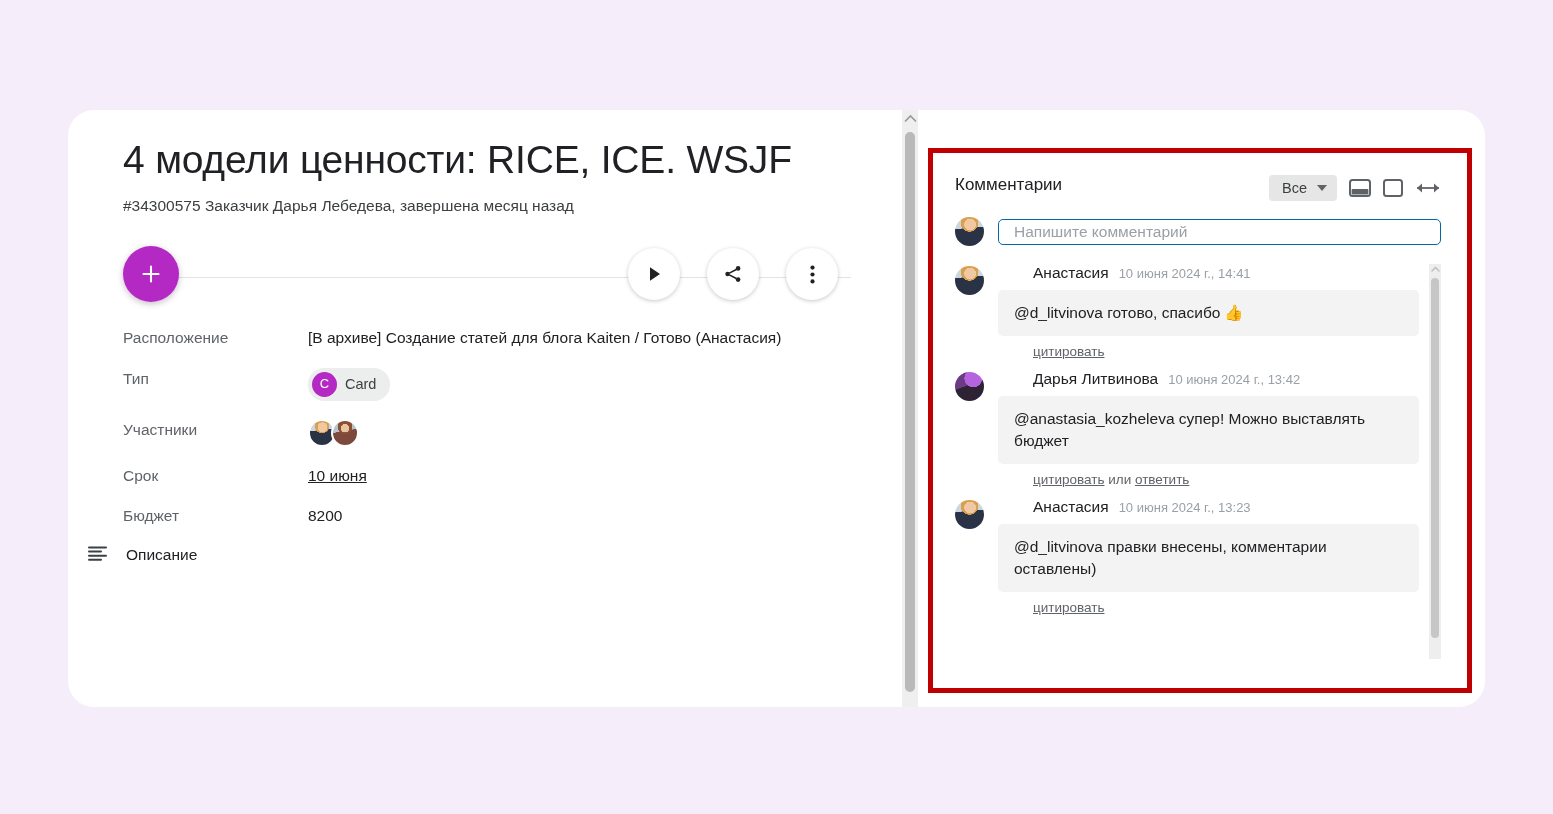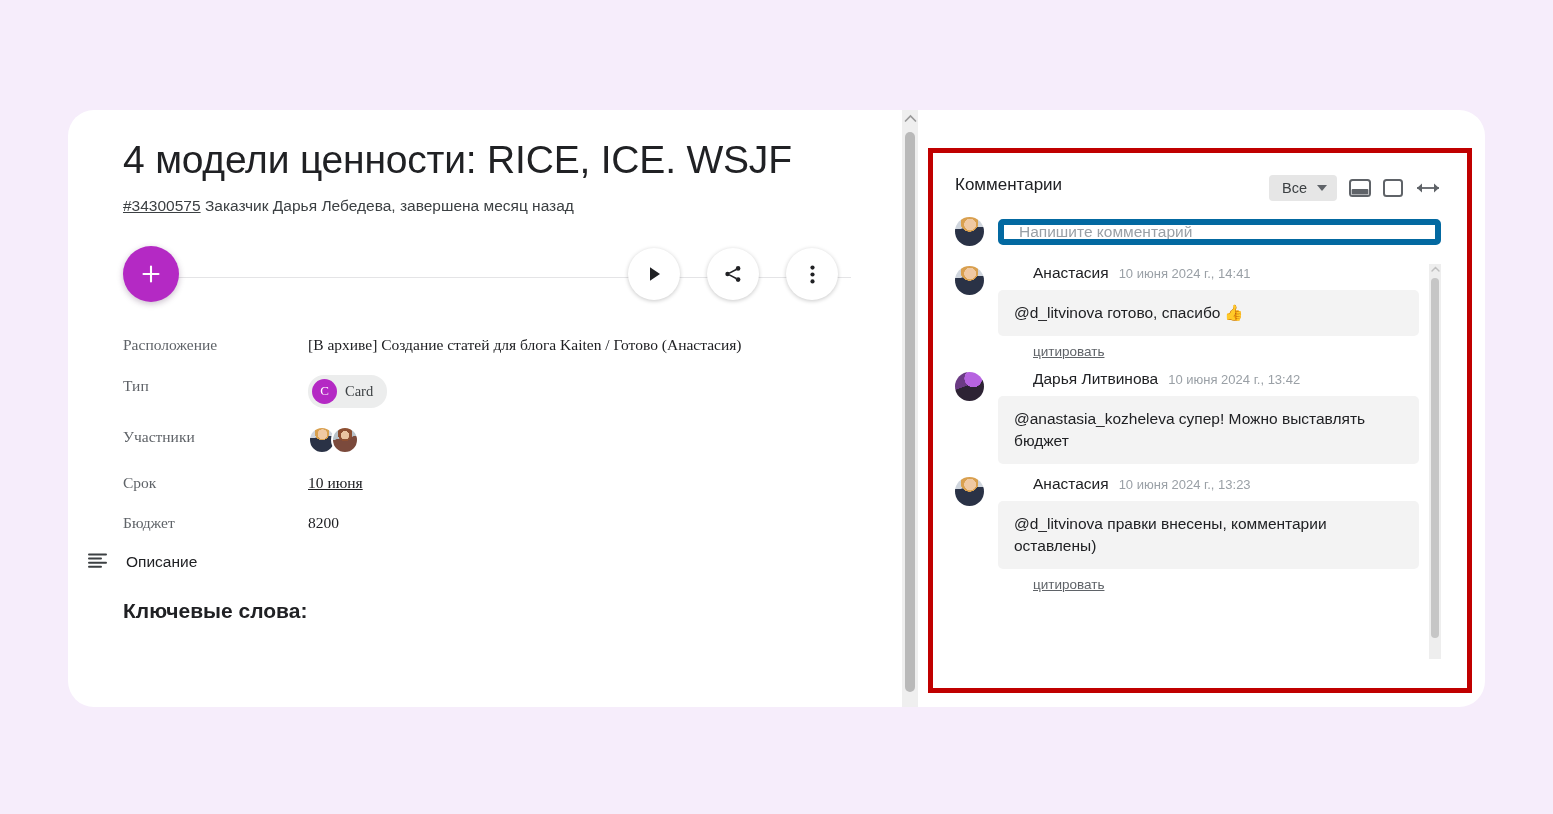--- a/index.html
+++ b/index.html
@@ -42,21 +42,20 @@
     line-height: 1.12;
     white-space: nowrap;
   }
   .card-sub {
     margin-top: 13px;
     font-size: 15.5px;
     color: #3c4043;
     line-height: 1.4;
   }
   .card-sub .cardid {
-    text-decoration: underline;
     color: #3c4043;
     cursor: pointer;
   }
 
   
   .action-bar {
     position: relative;
     margin-top: 30px;
     height: 62px;
   }
@@ -85,21 +84,21 @@
     box-shadow: 0 1px 4px rgba(0,0,0,.22);
     display: flex; align-items: center; justify-content: center;
     cursor: pointer;
     border: none;
   }
   .btn-play  { right: 173px; }
   .btn-share { right: 94px;  }
   .btn-more  { right: 15px;  }
 
   
-  .fields { margin-top: 26px; font-family: Liberation Serif, serif; }
+  .fields { margin-top: 19px; }
   .field-row {
     display: flex;
     align-items: flex-start;
     margin-bottom: 18px;
   }
   .field-label {
     width: 185px;
     flex: 0 0 185px;
     font-size: 15.5px;
     color: #5f6368;
@@ -260,21 +259,21 @@
   .composer {
     display: flex;
     align-items: center;
     gap: 14px;
     margin-bottom: 18px;
   }
   .composer-avatar { width: 29px; height: 29px; border-radius: 50%; flex: 0 0 29px; overflow:hidden;}
   .composer-input {
     flex: 1;
     height: 26px;
-    border: 6px solid #0369a1;
+    border: 1px solid #0369a1;
     border-radius: 5px;
     padding: 0 15px;
     font-size: 15.5px;
     font-family: "Liberation Sans", sans-serif;
     color: #202124;
     background: #fff;
     outline: none;
   }
   .composer-input::placeholder { color: #9aa0a6; }
 
@@ -450,21 +449,20 @@
           <div class="field-value">8200</div>
         </div>
       </div>
 
       <div class="desc-head">
         <svg width="20" height="18" viewBox="0 0 20 18">
           <path d="M1 1.5h17M1 5.6h12M1 9.7h17M1 13.8h12" stroke="#3c4043" stroke-width="2" stroke-linecap="round"></path>
         </svg>
         <span class="desc-title">Описание</span>
       </div>
-      <div class="desc-body">Ключевые слова:</div>
     </div>
   </div>
 
   <div class="outer-scroll">
     <span class="arrow-up">
       <svg width="13" height="9" viewBox="0 0 13 9">
         <path d="M1.5 7 L6.5 2 L11.5 7" stroke="#9a9a9a" stroke-width="1.7" fill="none" stroke-linecap="round"></path>
       </svg>
     </span>
     <div class="thumb"></div>
@@ -531,20 +529,23 @@
         </div>
 
         <div class="comment">
           <span class="comment-avatar av-darya-purple"></span>
           <div class="comment-main">
             <div class="comment-meta">
               <span class="comment-author">Дарья Литвинова</span>
               <span class="comment-time">10 июня 2024 г., 13:42</span>
             </div>
             <div class="comment-bubble">@anastasia_kozheleva супер! Можно выставлять бюджет</div>
+            <div class="comment-actions">
+              <a>цитировать</a><span class="sep"> или </span><a>ответить</a>
+            </div>
           </div>
         </div>
 
         <div class="comment">
           <span class="comment-avatar av-anastasia"></span>
           <div class="comment-main">
             <div class="comment-meta">
               <span class="comment-author">Анастасия</span>
               <span class="comment-time">10 июня 2024 г., 13:23</span>
             </div>

